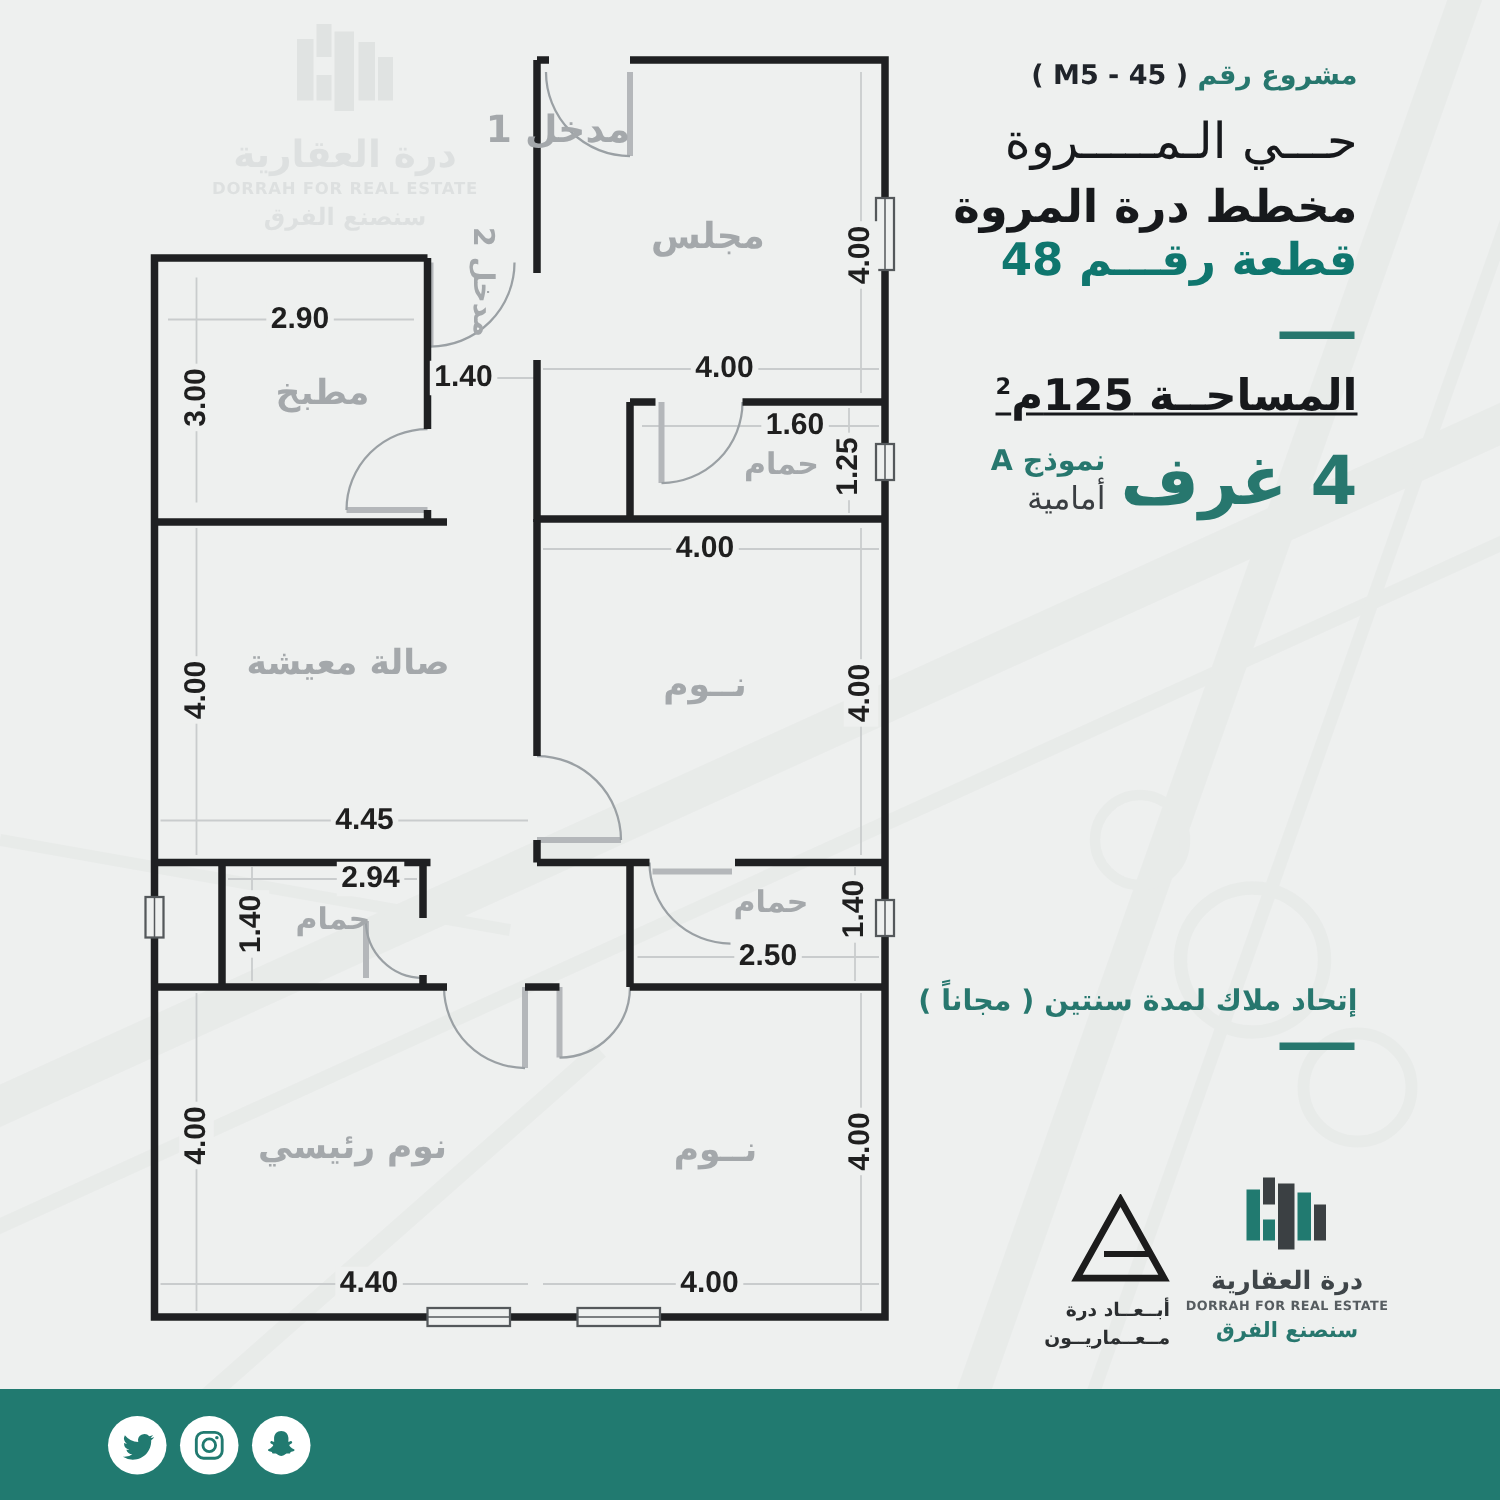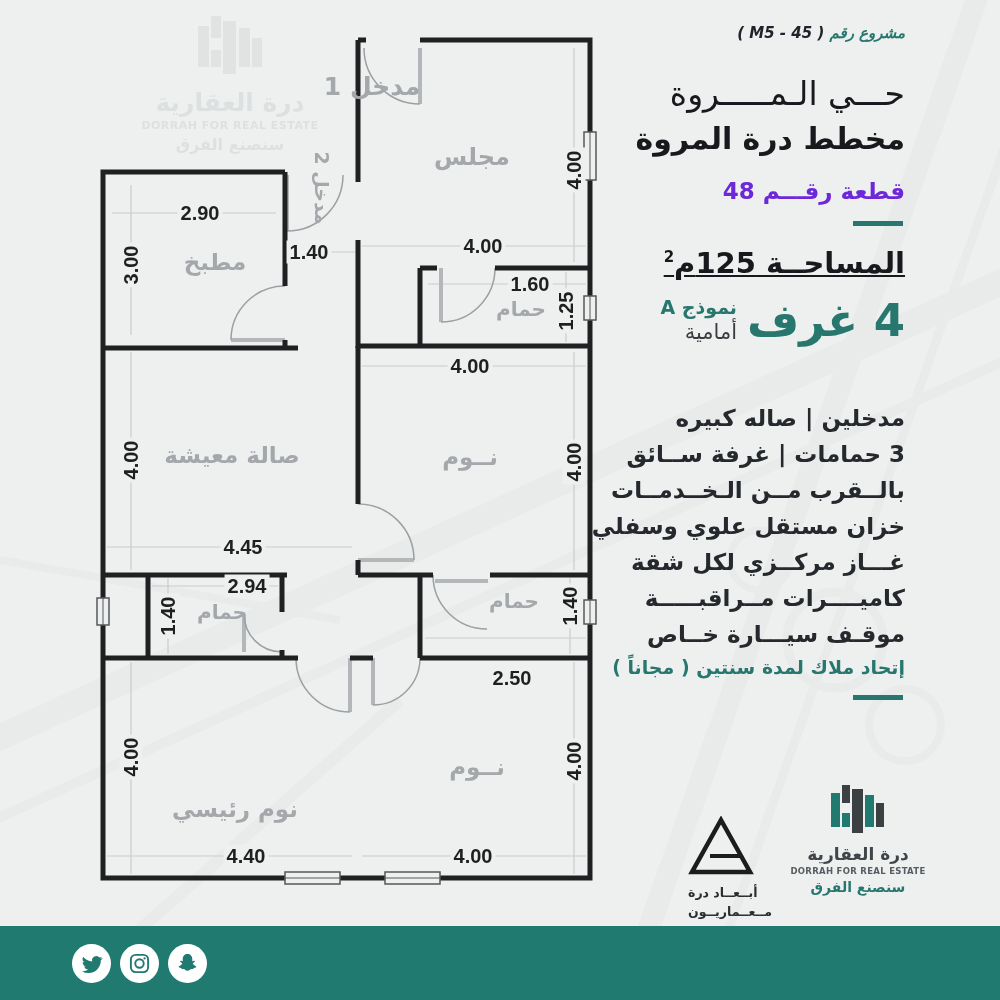--- a/index.html
+++ b/index.html
@@ -24,40 +24,40 @@
   .room-label { position:absolute; transform:translate(-50%,-50%); color:#a4a8ab;
                 font-weight:bold; white-space:nowrap; }
   .room-label.rot { transform:translate(-50%,-50%) rotate(90deg); }
   .dim { position:absolute; transform:translate(-50%,-50%); color:#1f1f1f;
          font-weight:bold; font-family:"Liberation Sans","DejaVu Sans",sans-serif;
          background:#eef0ef; padding:0 3px; white-space:nowrap; }
   .dim.rot { transform:translate(-50%,-50%) rotate(-90deg); }
   
   #panel { position:absolute; left:655px; top:0; width:250px; height:930px; direction:rtl; }
   #panel .abs { position:absolute; right:0; }
-  .project-line { top:24px; font-size:15px; font-weight:bold; color:#27776e; white-space:nowrap;font-style:italic; }
+  .project-line { top:40px; font-size:18px; font-weight:bold; color:#27776e; white-space:nowrap; }
   .project-line .code { color:#20242a; }
   .title1 { top:74px;  font-size:33px; font-weight:normal; color:#17191c; white-space:nowrap;}
   .title2 { top:121px; font-size:30px; font-weight:bold; color:#17191c; white-space:nowrap;}
-  .title3 { top:178px; font-size:23px; font-weight:bold; color:#6d28d9; white-space:nowrap;}
+  .title3 { top:156px; font-size:30px; font-weight:bold; color:#0f766e; white-space:nowrap;}
   .tdivider { position:absolute; right:2px; width:50px; height:5px; background:#27776e; }
   .div1 { top:221px; } .div2 { top:695px; }
   .area-line { top:246px; font-size:29px; font-weight:bold; color:#17191c; white-space:nowrap;text-decoration:underline;}
   .area-line sup { font-size:15px; }
   .model-row { top:294px; display:flex; direction:rtl; align-items:center; gap:10px; }
   .rooms-big { font-size:45px; font-weight:bold; color:#27776e; white-space:nowrap; }
   .model-stack { display:flex; flex-direction:column; line-height:1.25; }
   .model-a   { font-size:19px; font-weight:bold; color:#27776e; white-space:nowrap;}
   .model-sub { font-size:21px; color:#3a3e42; white-space:nowrap;}
   #features-list { top:400px; text-align:right; }
   .feature-line { font-size:23px; font-weight:bold; color:#25282c; line-height:36px; white-space:nowrap; }
   .offer-line { top:656px; font-size:19px; font-weight:bold; color:#27776e; white-space:nowrap;}
   .price-line { top:716px; font-size:31px; font-weight:bold; color:#141619; white-space:nowrap;}
   
-  .abaad-logo { position:absolute; left:688px; top:816px; width:92px; text-align:left; }
+  .abaad-logo { position:absolute; left:688px; top:796px; width:92px; text-align:right; }
   .abaad-text { font-size:12.5px; font-weight:bold; color:#2b2e30; line-height:1.5; margin-top:4px; }
   .dorrah-logo { position:absolute; left:798px; top:783px; width:120px;
                  display:flex; flex-direction:column; align-items:center; }
   .dorrah-icon { position:relative; width:54px; height:56px; }
   .dorrah-ar { font-size:17px; font-weight:bold; color:#3f4549; margin-top:5px; white-space:nowrap;}
   .dorrah-en { font-size:8.5px; font-weight:bold; color:#565c60; letter-spacing:.3px; margin-top:2px; white-space:nowrap;}
   .dorrah-slogan { font-size:14px; font-weight:bold; color:#27776e; margin-top:3px; white-space:nowrap;}
   
   #footer-bar { position:absolute; left:0; bottom:0; width:1000px; height:74px;
                 background:#217a70; display:flex; align-items:center; padding-left:72px; }
@@ -182,42 +182,42 @@
         <line x1="285" y1="878" x2="340" y2="878"></line>
         <line x1="385" y1="878" x2="440" y2="878"></line>
         <line x1="103" y1="598" x2="103" y2="625"></line>
       </g>
     </g>
   </svg>
   <div id="plan-labels">
       <div class="room-label" style="left: 472px; top: 157px; font-size: 24px;">مجلس</div>
       <div class="room-label" style="left: 215px; top: 262px; font-size: 23px;">مطبخ</div>
       <div class="room-label" style="left: 521px; top: 309px; font-size: 20px;">حمام</div>
-      <div class="room-label" style="left: 232px; top: 455px; font-size: 23px;">صالة معيشة</div>
+      <div class="room-label" style="left: 232px; top: 442px; font-size: 23px;">صالة معيشة</div>
       <div class="room-label" style="left: 470px; top: 457px; font-size: 23px;">نــوم</div>
       <div class="room-label" style="left: 222px; top: 612px; font-size: 20px;">حمام</div>
       <div class="room-label" style="left: 514px; top: 601px; font-size: 20px;">حمام</div>
-      <div class="room-label" style="left: 235px; top: 765px; font-size: 23px; margin-top: 44px;">نوم رئيسي</div>
+      <div class="room-label" style="left: 235px; top: 765px; font-size: 23px;">نوم رئيسي</div>
       <div class="room-label" style="left: 477px; top: 767px; font-size: 23px;">نــوم</div>
       <div class="room-label" style="left: 372px; top: 86px; font-size: 25px;">مدخل 1</div>
       <div class="room-label rot" style="left: 322px; top: 188px; font-size: 19px;">مدخل 2</div>
       <div class="dim" style="left: 200px; top: 213px; font-size: 20px;">2.90</div>
       <div class="dim rot" style="left: 131px; top: 265px; font-size: 20px;">3.00</div>
       <div class="dim" style="left: 309px; top: 252px; font-size: 20px;">1.40</div>
       <div class="dim" style="left: 483px; top: 246px; font-size: 20px;">4.00</div>
       <div class="dim rot" style="left: 574px; top: 170px; font-size: 20px;">4.00</div>
       <div class="dim" style="left: 530px; top: 284px; font-size: 20px;">1.60</div>
       <div class="dim rot" style="left: 566px; top: 311px; font-size: 20px;">1.25</div>
       <div class="dim" style="left: 470px; top: 366px; font-size: 20px;">4.00</div>
       <div class="dim rot" style="left: 574px; top: 462px; font-size: 20px;">4.00</div>
       <div class="dim rot" style="left: 131px; top: 460px; font-size: 20px;">4.00</div>
       <div class="dim" style="left: 243px; top: 547px; font-size: 20px;">4.45</div>
       <div class="dim" style="left: 247px; top: 586px; font-size: 20px;">2.94</div>
       <div class="dim rot" style="left: 168px; top: 616px; font-size: 20px;">1.40</div>
-      <div class="dim" style="left: 512px; top: 638px; font-size: 20px; margin-top: 40px;">2.50</div>
+      <div class="dim" style="left: 512px; top: 638px; font-size: 20px;">2.50</div>
       <div class="dim rot" style="left: 570px; top: 606px; font-size: 20px;">1.40</div>
       <div class="dim rot" style="left: 131px; top: 757px; font-size: 20px;">4.00</div>
       <div class="dim" style="left: 246px; top: 856px; font-size: 20px;">4.40</div>
       <div class="dim rot" style="left: 574px; top: 761px; font-size: 20px;">4.00</div>
       <div class="dim" style="left: 473px; top: 856px; font-size: 20px;">4.00</div>
     </div>
 </div>
 
 <div id="panel">
   <div class="abs project-line">
@@ -231,29 +231,20 @@
   <div class="abs area-line">
     <span>المساحــة 125م</span><sup>2</sup>
   </div>
   <div class="abs model-row">
     <div class="rooms-big">4 غرف</div>
     <div class="model-stack">
       <div class="model-a">نموذج A</div>
       <div class="model-sub">أمامية</div>
     </div>
   </div>
-  <div class="abs" id="features-list">
-      <div class="feature-line">مدخلين   |   صاله كبيره</div>
-      <div class="feature-line">3 حمامات | غرفة ســائق</div>
-      <div class="feature-line">بالــقرب مــن الـخــدمــات</div>
-      <div class="feature-line">خزان مستقل علوي وسفلي</div>
-      <div class="feature-line">غـــاز مركــزي لكل شقة</div>
-      <div class="feature-line">كاميــــرات مــراقبـــــة</div>
-      <div class="feature-line">موقـف سيـــارة خــاص</div>
-    </div>
   <div class="abs offer-line">إتحاد ملاك لمدة سنتين ( مجاناً )</div>
   <div class="tdivider div2"></div>
 </div>
 
 <div class="abaad-logo">
   <svg width="66" height="60" viewBox="0 0 66 60">
     <path d="M33,4 L62,56 L4,56 Z" fill="none" stroke="#1c1c1c" stroke-width="4.5" stroke-linejoin="miter"></path>
     <line x1="22" y1="40" x2="53" y2="40" stroke="#1c1c1c" stroke-width="4"></line>
   </svg>
   <div class="abaad-text">

